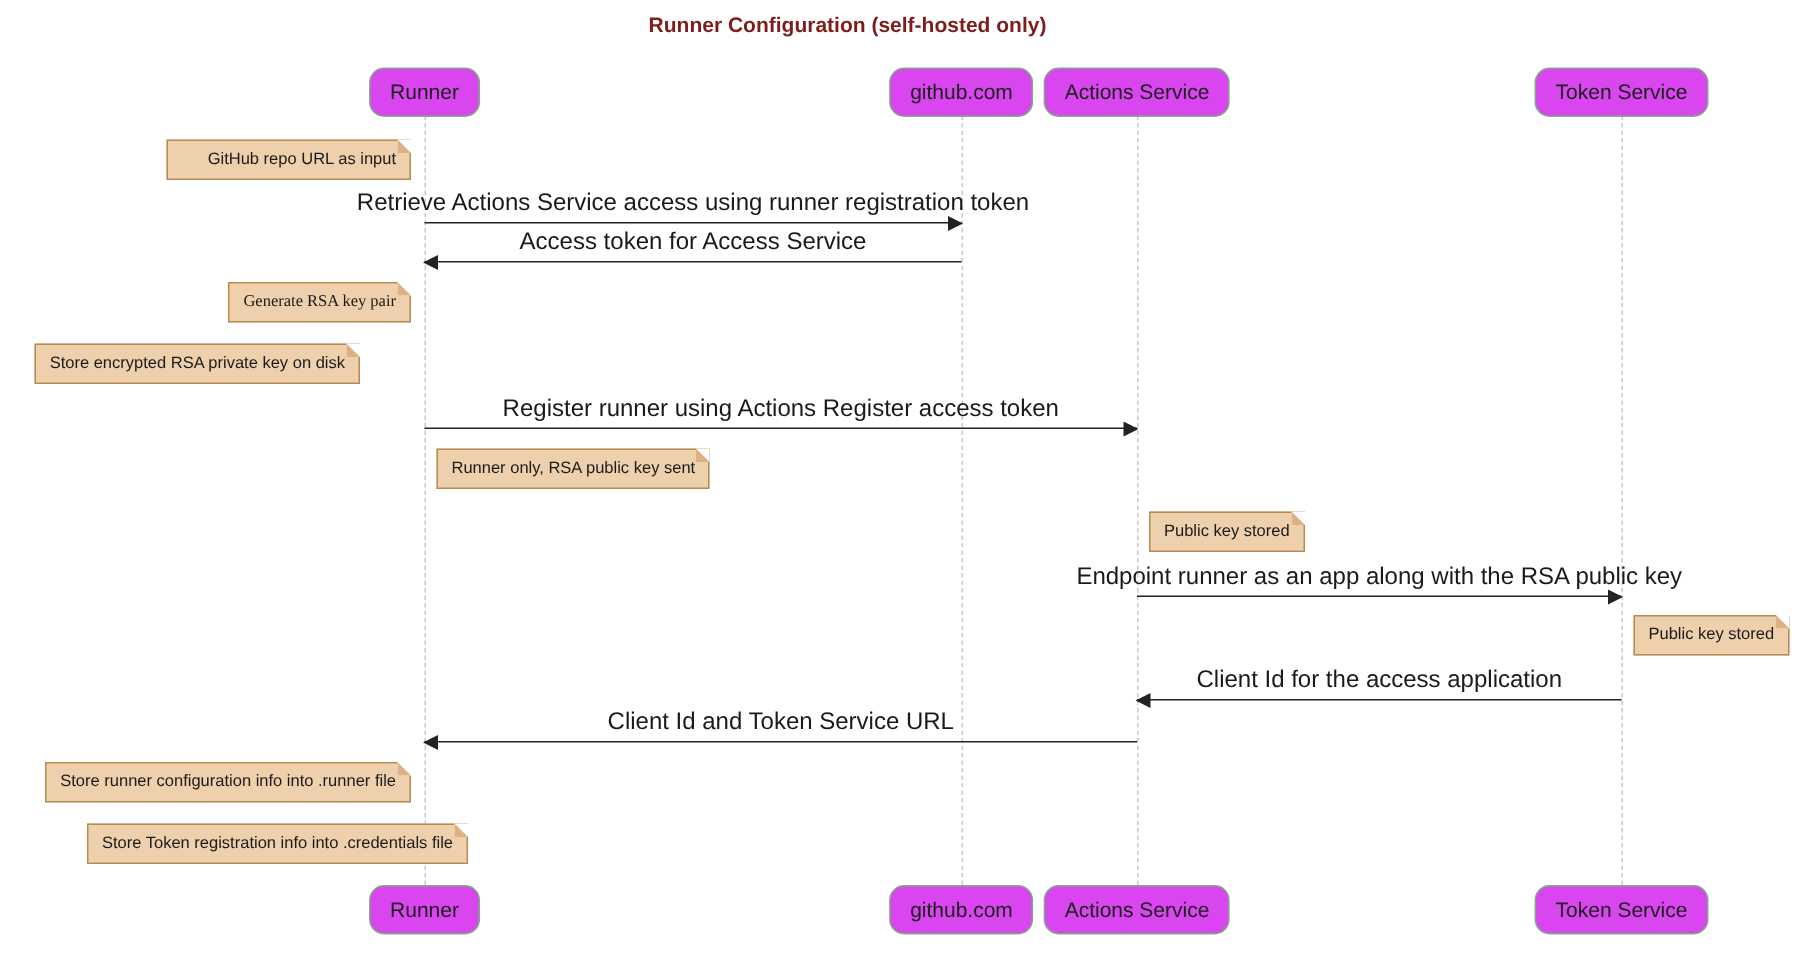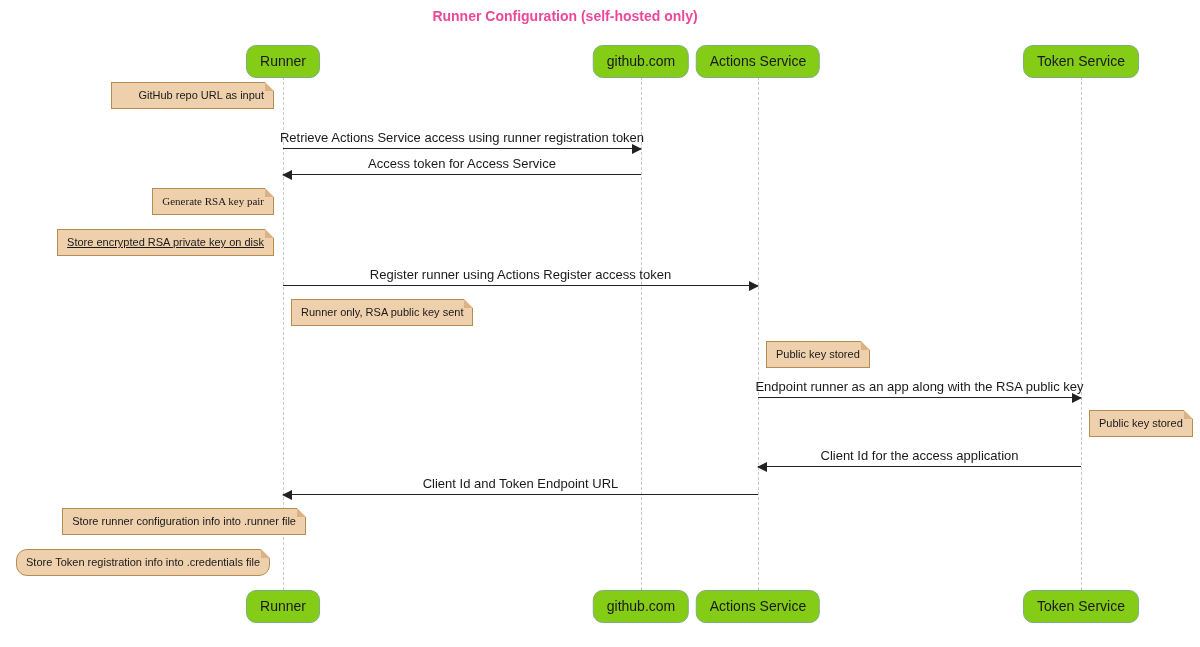--- a/index.html
+++ b/index.html
@@ -13,51 +13,51 @@
     overflow: hidden;
   }
   .diagram-title {
     position: absolute;
     top: 8px;
     left: 0;
     width: 1130px;
     text-align: center;
     font-size: 14px;
     font-weight: bold;
-    color: #ec4899;
+    color: #7f1d1d;
   }
   .lifeline {
     position: absolute;
     top: 77px;
     height: 513px;
     width: 0;
     border-left: 1px dashed #c9c9c9;
   }
   .actor {
     position: absolute;
     height: 31px;
     line-height: 31px;
     padding: 0 13px;
-    background: #84cc16;
+    background: #d946ef;
     border: 1px solid #7fad82;
     border-radius: 10px;
     font-size: 14px;
     text-align: center;
     white-space: nowrap;
     transform: translateX(-50%);
     z-index: 3;
   }
   .message { position: absolute; height: 0; z-index: 2; }
   .msg-label {
     position: absolute;
     bottom: 3px;
     left: 50%;
     transform: translateX(-50%);
     white-space: nowrap;
-    font-size: 13px;
+    font-size: 16px;
     color: #1a1a1a;
   }
   .msg-line {
     position: absolute;
     top: 0; left: 0; right: 0;
     height: 1px;
     background: #222222;
   }
   .arrowhead {
     position: absolute;
@@ -139,59 +139,59 @@
   </div>
 
   <div class="message" style="left:758px; top:466px; width:323px;">
     <div class="msg-label">Client Id for the access application</div>
     <div class="msg-line">
         <span class="arrowhead left"></span>
       </div>
   </div>
 
   <div class="message" style="left:283px; top:494px; width:475px;">
-    <div class="msg-label">Client Id and Token Endpoint URL</div>
+    <div class="msg-label">Client Id and Token Service URL</div>
     <div class="msg-line">
         <span class="arrowhead left"></span>
       </div>
   </div>
 
-  <div class="note" style="right:926px; top:82px;padding-left:26px;">
+  <div class="note" style="right:926px; top:93px;padding-left:26px;">
     <span>GitHub repo URL as input</span>
     <span class="note-fold"></span>
   </div>
 
   <div class="note" style="right:926px; top:188px;font-family:Liberation Serif, serif;">
     <span>Generate RSA key pair</span>
     <span class="note-fold"></span>
   </div>
 
-  <div class="note" style="right:926px; top:229px;text-decoration:underline;">
+  <div class="note" style="right:960px; top:229px;">
     <span>Store encrypted RSA private key on disk</span>
     <span class="note-fold"></span>
   </div>
 
   <div class="note" style="left:291px; top:299px;">
     <span>Runner only, RSA public key sent</span>
     <span class="note-fold"></span>
   </div>
 
   <div class="note" style="left:766px; top:341px;">
     <span>Public key stored</span>
     <span class="note-fold"></span>
   </div>
 
   <div class="note" style="left:1089px; top:410px;">
     <span>Public key stored</span>
     <span class="note-fold"></span>
   </div>
 
-  <div class="note" style="right:894px; top:508px;margin-left:16px;">
+  <div class="note" style="right:926px; top:508px;margin-left:16px;">
     <span>Store runner configuration info into .runner file</span>
     <span class="note-fold"></span>
   </div>
 
-  <div class="note" style="right:930px; top:549px;border-radius:11px;">
+  <div class="note" style="right:888px; top:549px;">
     <span>Store Token registration info into .credentials file</span>
     <span class="note-fold"></span>
   </div>
 
 </div>
 
 </body></html>

